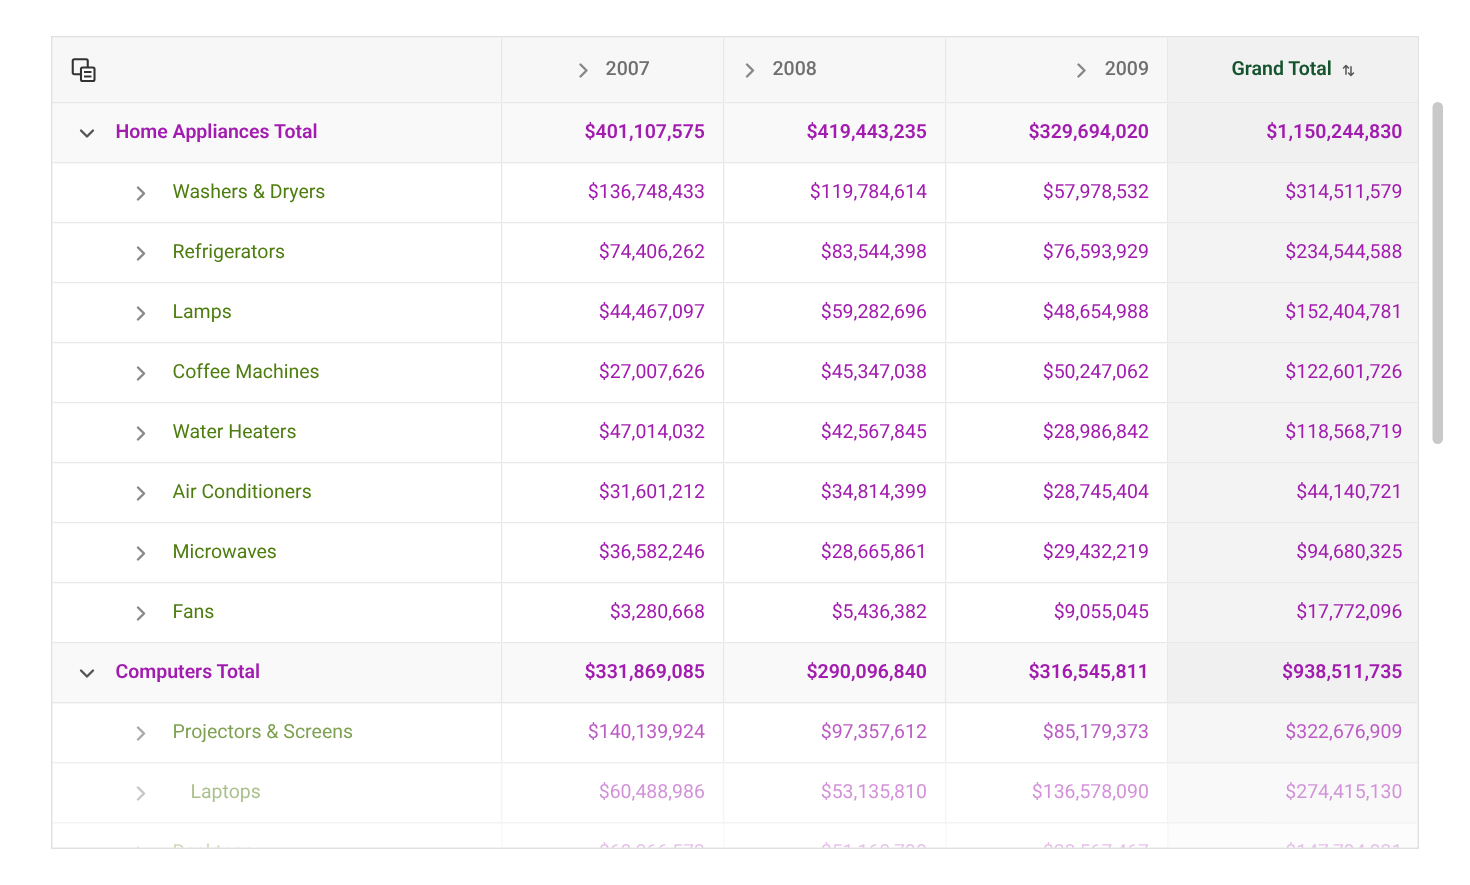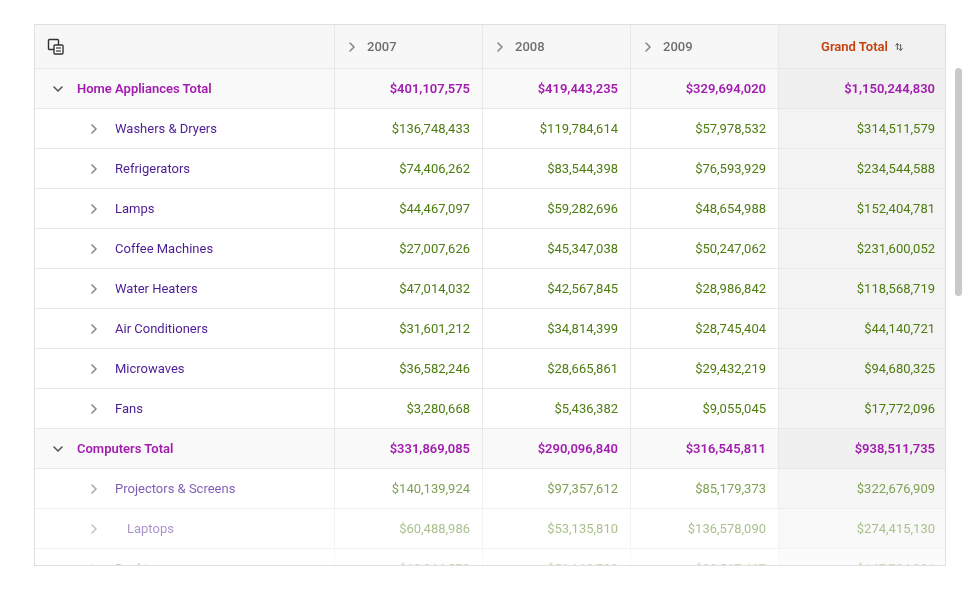--- a/index.html
+++ b/index.html
@@ -36,25 +36,25 @@
     color: #333;
     padding: 0 12px;
     background: #fff;
   }
   .cell:last-child { border-right: none; }
   .hdr { background: #f7f7f7; font-weight: 500; color: #555; height: 44px; }
   .hdr .yr { color: #6f6f6f; font-size: 13px; margin-left: 10px; }
   .row-hdr { justify-content: flex-start; gap: 8px; }
   .num { justify-content: flex-end; font-variant-numeric: tabular-nums; color:#333;}
   .gt-col { background: #f3f3f3; }
-  .hdr.gt-col { background:#f1f1f1; justify-content: center; gap:6px; font-weight:600; color:#c2410c;}
+  .hdr.gt-col { background:#f1f1f1; justify-content: center; gap:6px; font-weight:600; color:#14532d;}
   .group-row .cell { background:#f9f9f9; font-weight:600; color:#a21caf;}
   .group-row .gt-col { background:#f0f0f0;}
-  .sub-row .row-hdr { padding-left: 54px; color:#4c1d95; font-weight:400;}
-  .sub-row .num { color:#4d7c0f;}
+  .sub-row .row-hdr { padding-left: 54px; color:#4d7c0f; font-weight:400;}
+  .sub-row .num { color:#a21caf;}
   .chev { width:10px; height:10px; display:inline-flex; align-items:center; justify-content:center; }
   .fade1 .cell { opacity:0.72;text-align:right; }
   .fade2 .cell { opacity:0.48;gap:20px; }
   .fade3 .cell { opacity:0.28; }
   .corner-icon svg { display:block; }
 </style>
 </head>
 <body>
 
 <div class="pivot">
@@ -62,37 +62,37 @@
       <div class="cell hdr row-hdr">
         <span class="corner-icon">
           <svg width="18" height="18" viewBox="0 0 18 18">
             <rect x="1.5" y="1.5" width="10" height="10" rx="1" stroke="#333" stroke-width="1.4" fill="none"></rect>
             <rect x="7" y="7" width="9" height="9" rx="1" stroke="#333" stroke-width="1.4" fill="#fff"></rect>
             <line x1="9" y1="10" x2="14" y2="10" stroke="#333" stroke-width="1.2"></line>
             <line x1="9" y1="13" x2="14" y2="13" stroke="#333" stroke-width="1.2"></line>
           </svg>
         </span>
       </div>
-      <div class="cell hdr num" style="justify-content: flex-start;">
+      <div class="cell hdr num" style="justify-content: center;">
         <span class="chev">
           <svg width="8" height="10" viewBox="0 0 8 10">
             <path d="M2 1 L6 5 L2 9" stroke="#888" stroke-width="1.6" fill="none" stroke-linecap="round" stroke-linejoin="round"></path>
           </svg>
         </span>
         <span class="yr">2007</span>
       </div>
       <div class="cell hdr num" style="justify-content: flex-start;">
         <span class="chev">
           <svg width="8" height="10" viewBox="0 0 8 10">
             <path d="M2 1 L6 5 L2 9" stroke="#888" stroke-width="1.6" fill="none" stroke-linecap="round" stroke-linejoin="round"></path>
           </svg>
         </span>
         <span class="yr">2008</span>
       </div>
-      <div class="cell hdr num" style="justify-content: flex-start;">
+      <div class="cell hdr num" style="justify-content: flex-end;">
         <span class="chev">
           <svg width="8" height="10" viewBox="0 0 8 10">
             <path d="M2 1 L6 5 L2 9" stroke="#888" stroke-width="1.6" fill="none" stroke-linecap="round" stroke-linejoin="round"></path>
           </svg>
         </span>
         <span class="yr">2009</span>
       </div>
       <div class="cell hdr gt-col">
         <span>Grand Total</span>
         <span class="chev">
@@ -134,21 +134,21 @@
           </span>
           <span style="margin-left:8px">Lamps</span>
         </div><div class="cell num">$44,467,097</div><div class="cell num">$59,282,696</div><div class="cell num">$48,654,988</div><div class="cell num gt-col">$152,404,781</div></div>
       <div class="sub-row " style="display: contents;"><div class="cell row-hdr">
           <span class="chev">
             <svg width="8" height="10" viewBox="0 0 8 10">
               <path d="M2 1 L6 5 L2 9" stroke="#888" stroke-width="1.6" fill="none" stroke-linecap="round" stroke-linejoin="round"></path>
             </svg>
           </span>
           <span style="margin-left:8px">Coffee Machines</span>
-        </div><div class="cell num">$27,007,626</div><div class="cell num">$45,347,038</div><div class="cell num">$50,247,062</div><div class="cell num gt-col">$231,600,052</div></div>
+        </div><div class="cell num">$27,007,626</div><div class="cell num">$45,347,038</div><div class="cell num">$50,247,062</div><div class="cell num gt-col">$122,601,726</div></div>
       <div class="sub-row " style="display: contents;"><div class="cell row-hdr">
           <span class="chev">
             <svg width="8" height="10" viewBox="0 0 8 10">
               <path d="M2 1 L6 5 L2 9" stroke="#888" stroke-width="1.6" fill="none" stroke-linecap="round" stroke-linejoin="round"></path>
             </svg>
           </span>
           <span style="margin-left:8px">Water Heaters</span>
         </div><div class="cell num">$47,014,032</div><div class="cell num">$42,567,845</div><div class="cell num">$28,986,842</div><div class="cell num gt-col">$118,568,719</div></div>
       <div class="sub-row " style="display: contents;"><div class="cell row-hdr">
           <span class="chev">

